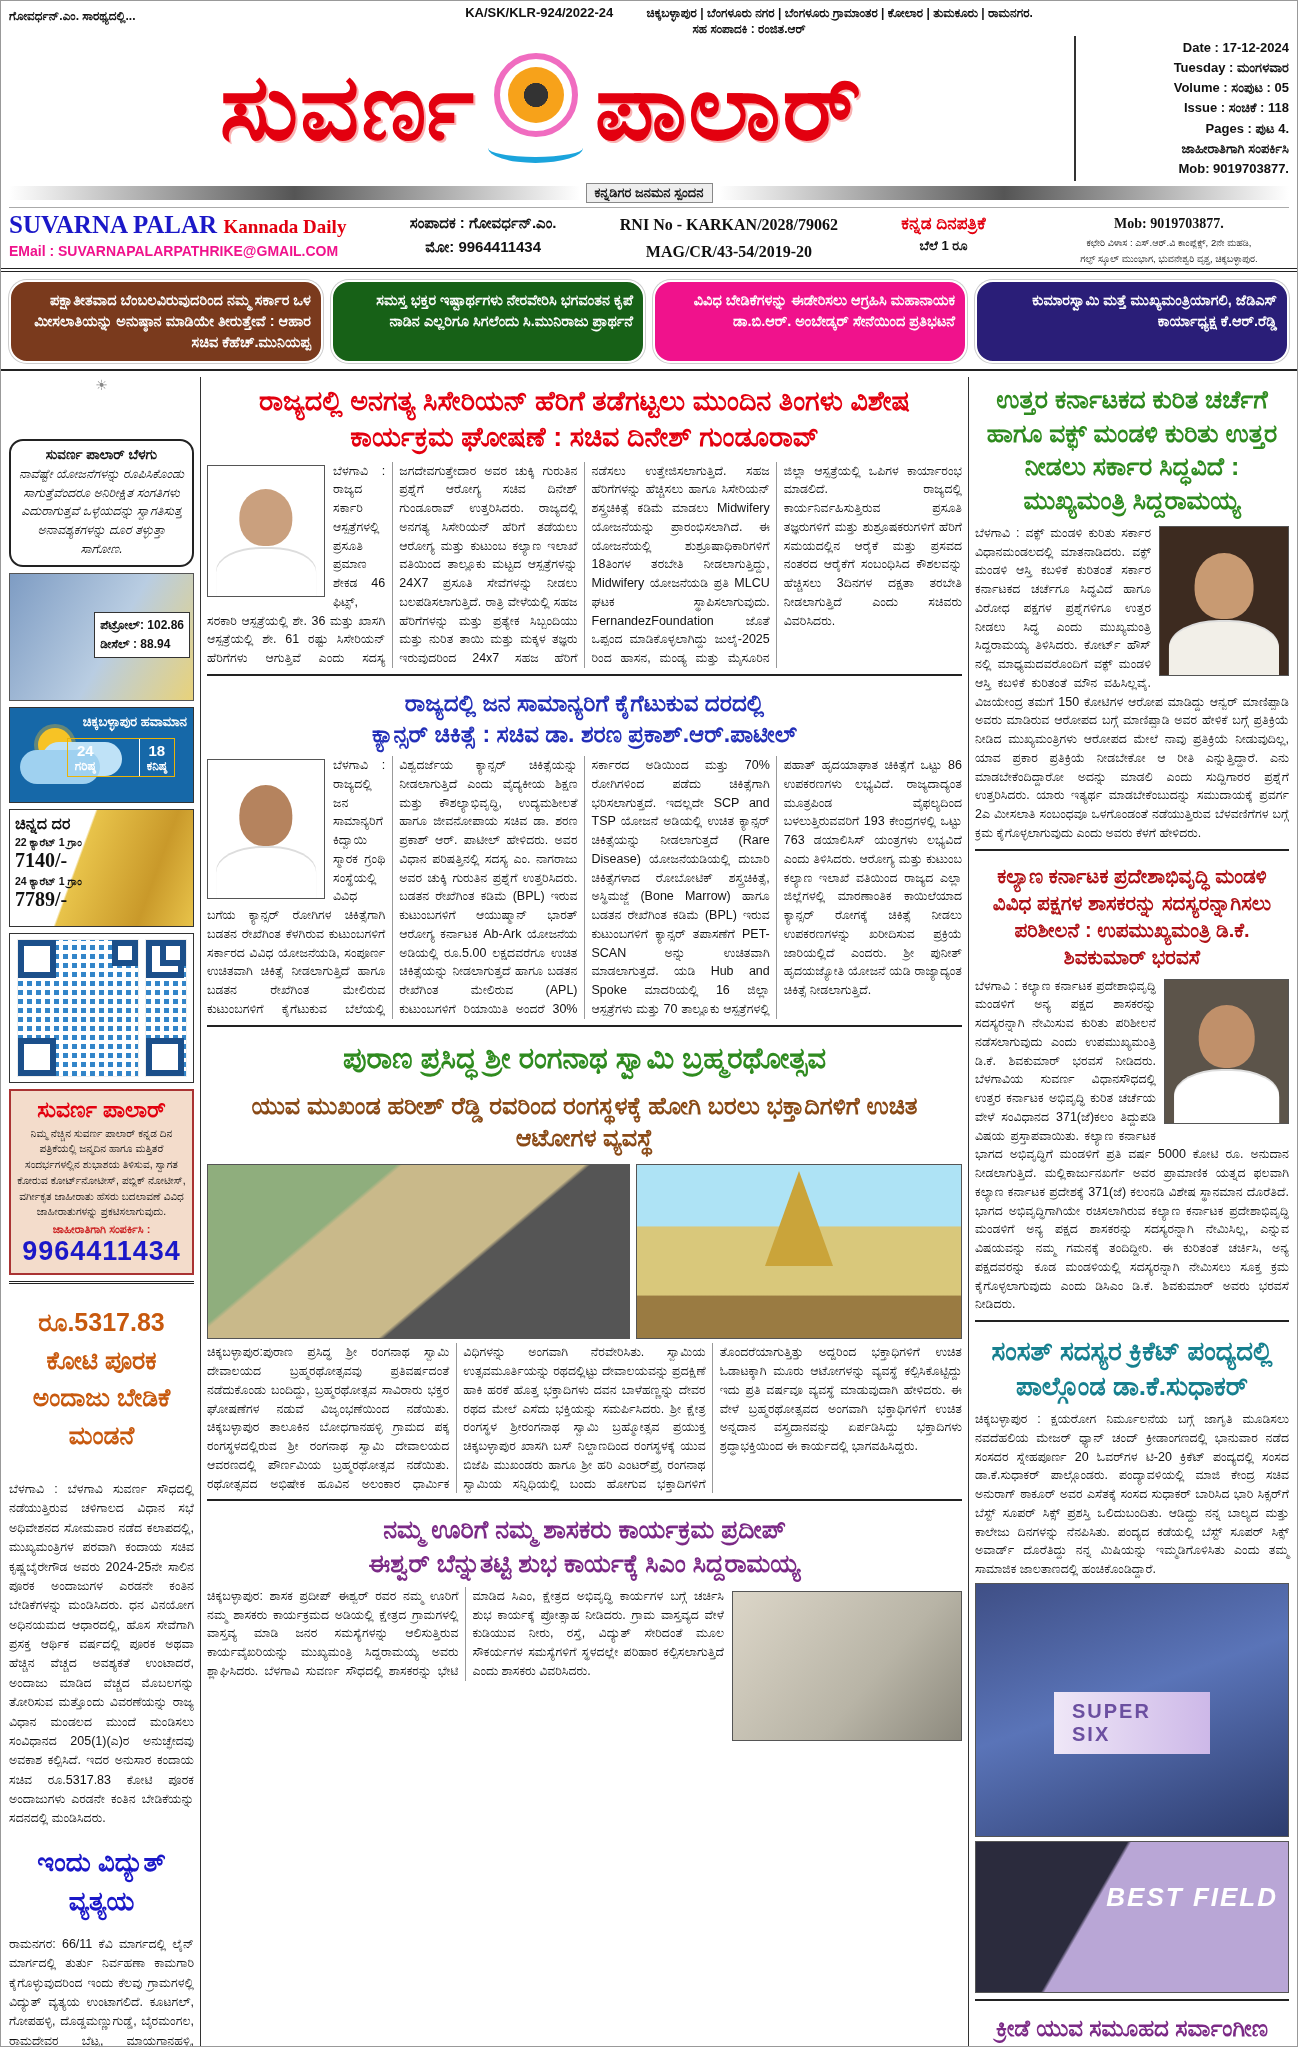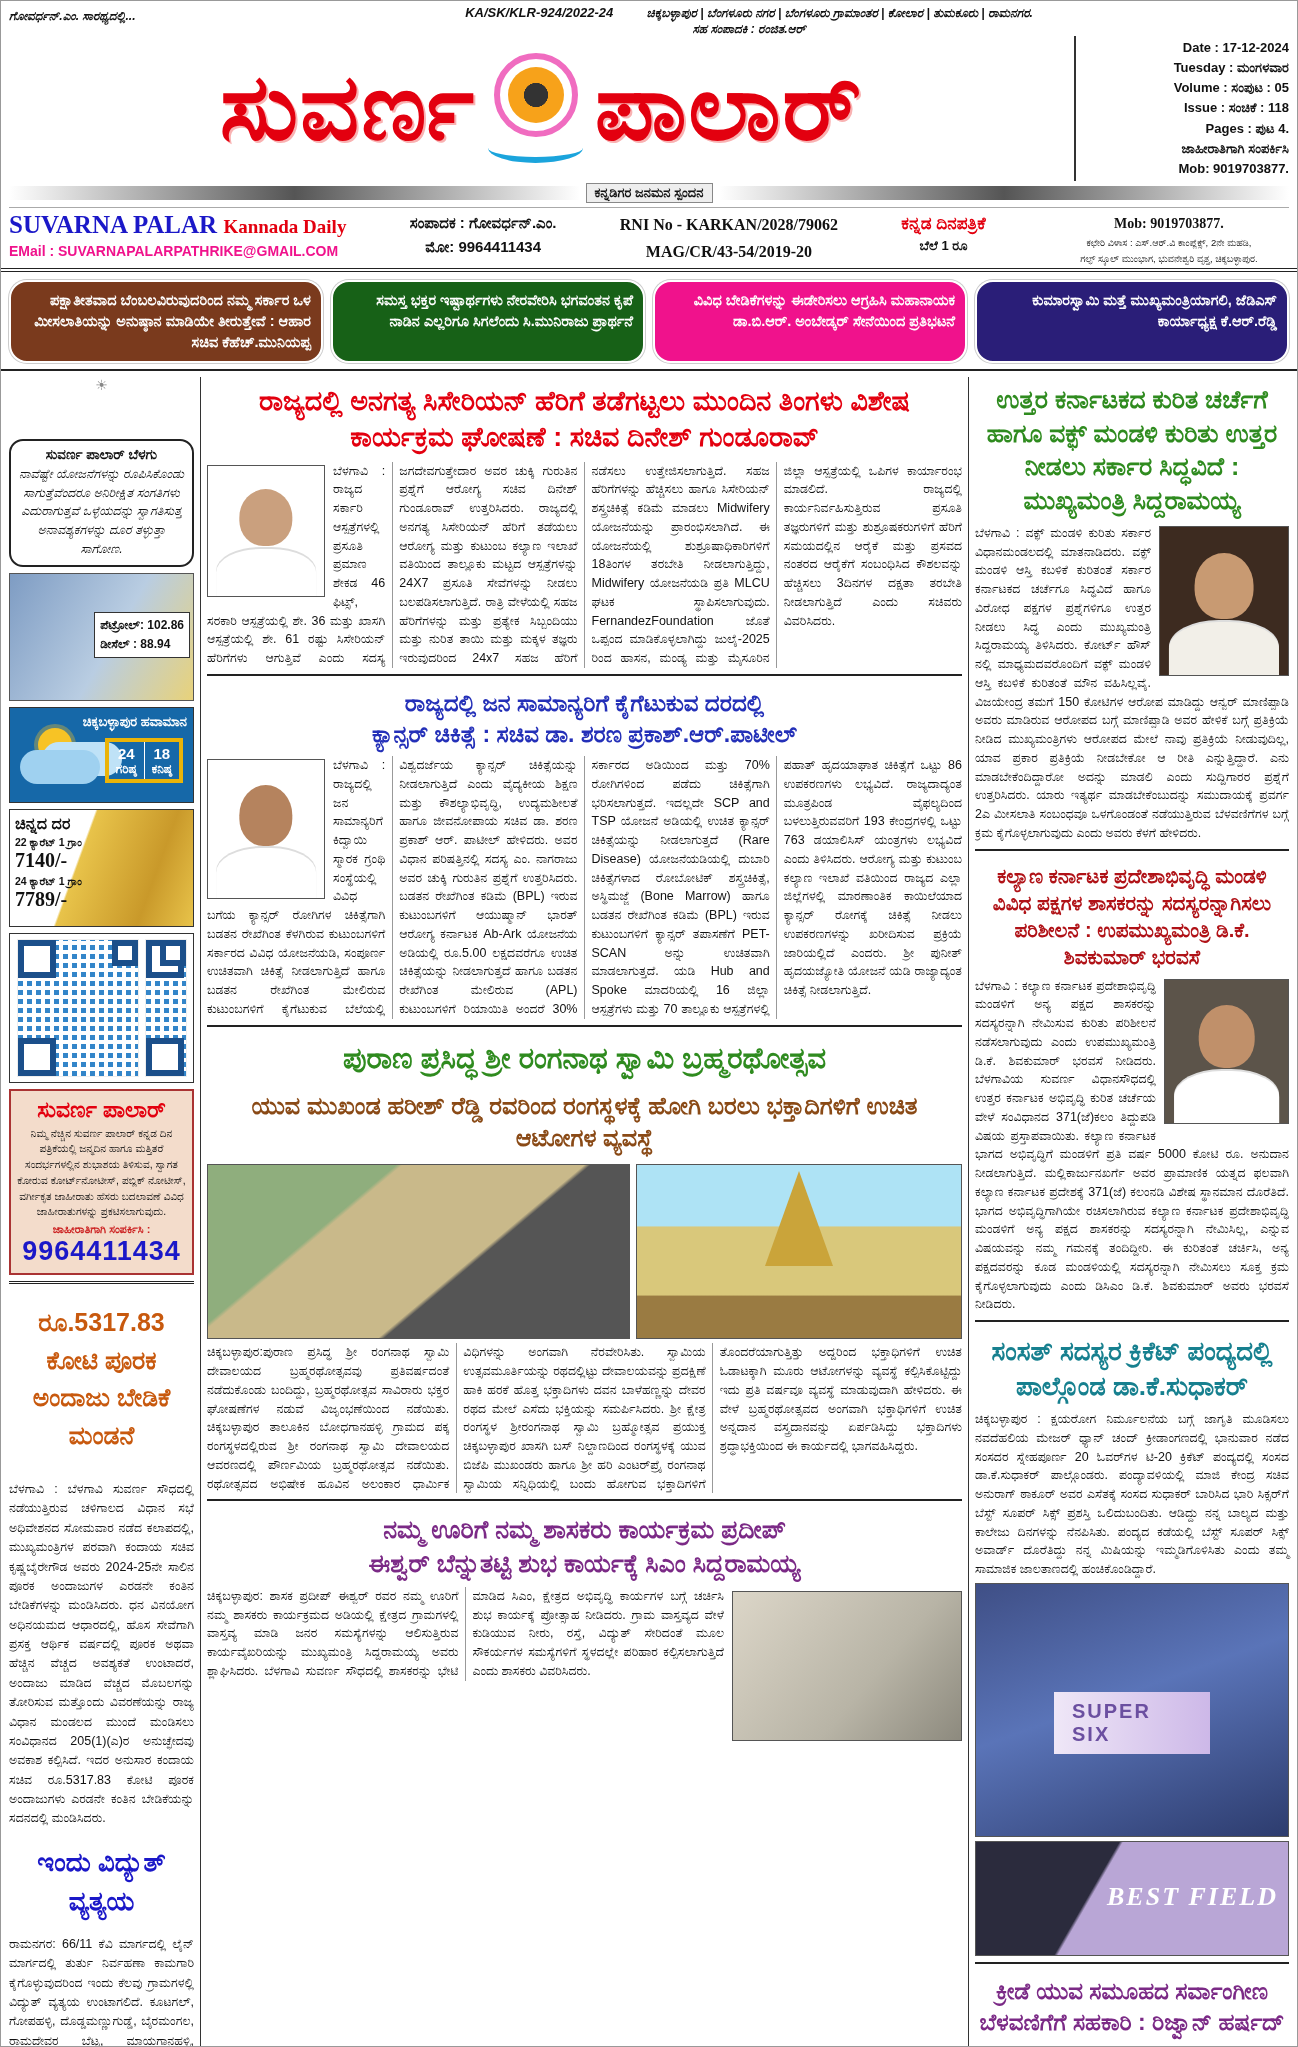--- a/index.html
+++ b/index.html
@@ -2,21 +2,21 @@
 <html><head>
 <meta charset="utf-8">
 <style>
   * { margin:0; padding:0; box-sizing:border-box; }
   body { background:#666; font-family:"Liberation Sans", sans-serif; }
   .page { position:relative; width:1298px; height:2047px; margin:0 auto; background:#fff;
           border:1px solid #999; overflow:hidden; color:#111; }
 
   
   .hdr { position:relative; border-bottom:4px double #222; padding:4px 8px 2px 8px; }
-  .hdr-toprow { display:flex; justify-content:flex-end; font-size:12px; font-weight:bold;font-style:italic; }
+  .hdr-toprow { display:flex; justify-content:flex-end; font-size:12px; font-weight:bold; }
   .hdr-left-slogan { width:200px; font-size:12px; font-weight:bold; padding-top:4px;}
   .hdr-center { flex:1; text-align:center; }
   .hdr-reg { font-weight:bold; font-size:13px; display:inline-block; margin-right:30px;}
   .hdr-districts { font-size:12px; display:inline-block; }
   .hdr-coeditor { font-size:12px; margin-top:2px; }
   .masthead-row { display:flex; align-items:center; }
   .masthead-main { flex:1; display:flex; align-items:center; justify-content:center; gap:12px; }
   .masthead-word { color:#e3000f; font-size:92px; font-weight:bold; line-height:1.0;
                    text-shadow:2px 2px 0 #f9b2b2; letter-spacing:2px; font-family:"Liberation Serif", serif;}
   .logo { width:95px; height:110px; position:relative; flex:0 0 auto;}
@@ -63,21 +63,21 @@
   .photo { position:relative; border:1px solid #555; overflow:hidden; }
   .petrol-photo { height:128px; background:linear-gradient(120deg,#7e9cc3,#b9cde2 55%,#e8d27a); }
   .petrol-prices { position:absolute; right:3px; top:38px; background:#fff; border:1px solid #333;
                    font-weight:bold; font-size:12px; padding:3px 5px; line-height:1.6;}
   .weather { background:#1668a8; border:1px solid #333; color:#fff; padding:6px; position:relative; height:96px;}
   .weather-title { text-align:right; font-weight:bold; font-size:13px; }
   .weather-sun { position:absolute; left:28px; top:20px; width:34px; height:34px; border-radius:50%;
                  background:#f7c325; box-shadow:0 0 0 4px rgba(247,195,37,.35); }
   .weather-cloud { position:absolute; left:10px; top:42px; width:80px; height:34px; border-radius:20px;
                    background:#9fd1f0; box-shadow:22px -8px 0 0 #bfe2f7; }
-  .temp-table { position:absolute; right:10px; top:30px; display:flex; border:4px solid #eab308; }
+  .temp-table { position:absolute; right:18px; top:30px; display:flex; border:1px solid #eab308;gap:36px; }
   .temp-cell { border-left:1px solid #fff; padding:3px 7px; text-align:center; font-size:12px; font-weight:bold;}
   .temp-cell:first-child { border-left:none; }
   .temp-big { font-size:15px; }
   .gold { border:1px solid #333; padding:5px; position:relative; height:118px;
           background:linear-gradient(110deg,#fff 38%,#e8c34a 39%,#c9992a 75%,#e8c34a); }
   .gold-title { font-weight:bold; font-size:16px; }
   .gold-carat { font-size:10.5px; font-weight:bold; margin-top:3px;}
   .gold-price { font-size:20px; font-weight:bold; font-family:"Liberation Serif", serif;}
   .qr-box { border:1px solid #333; padding:6px; display:flex; gap:8px; justify-content:center; background:#fff; height:150px;}
   .qr { width:120px; height:100%; position:relative;
@@ -126,21 +126,21 @@
   .chariot-photo { flex:1; height:175px; background:linear-gradient(180deg,#aee3f5 0 35%, #d9c87b 36% 75%, #9a7b42 76%);}
   .chariot-cone { position:absolute; left:50%; top:6px; transform:translateX(-50%);
                   width:0; height:0; border-left:34px solid transparent; border-right:34px solid transparent;
                   border-bottom:95px solid #caa43a; }
   .cm-photo { float:right; width:230px; height:150px; margin:4px 0 4px 8px;
               background:linear-gradient(130deg,#dcd6c8,#b8b4a6 60%,#8d8a7e); }
   .cricket-photo { height:254px; background:linear-gradient(160deg,#3f4f86,#5a74b8 45%,#2d3c6e); position:relative;}
   .banner-overlay { position:absolute; left:50%; top:55%; transform:translate(-50%,-50%);
                     background:linear-gradient(90deg,#efe7f7,#cdb8e8); color:#6b4fa0; font-weight:bold;
                     font-size:20px; padding:8px 18px; letter-spacing:2px; }
-  .bestfield-photo { height:115px; background:linear-gradient(120deg,#2b2b3d 0 38%, #b9a6d6 39%); position:relative;font-family:Liberation Serif, serif;}
+  .bestfield-photo { height:152px; background:linear-gradient(120deg,#2b2b3d 0 38%, #b9a6d6 39%); position:relative;}
   .bestfield-text { position:absolute; right:10px; top:40px; color:#fff; font-weight:bold; font-size:26px;
                     letter-spacing:2px; font-style:italic; }
   .clear { clear:both; }
 </style>
 </head>
 <body>
 
 <div class="page">
 
   <div class="hdr">

